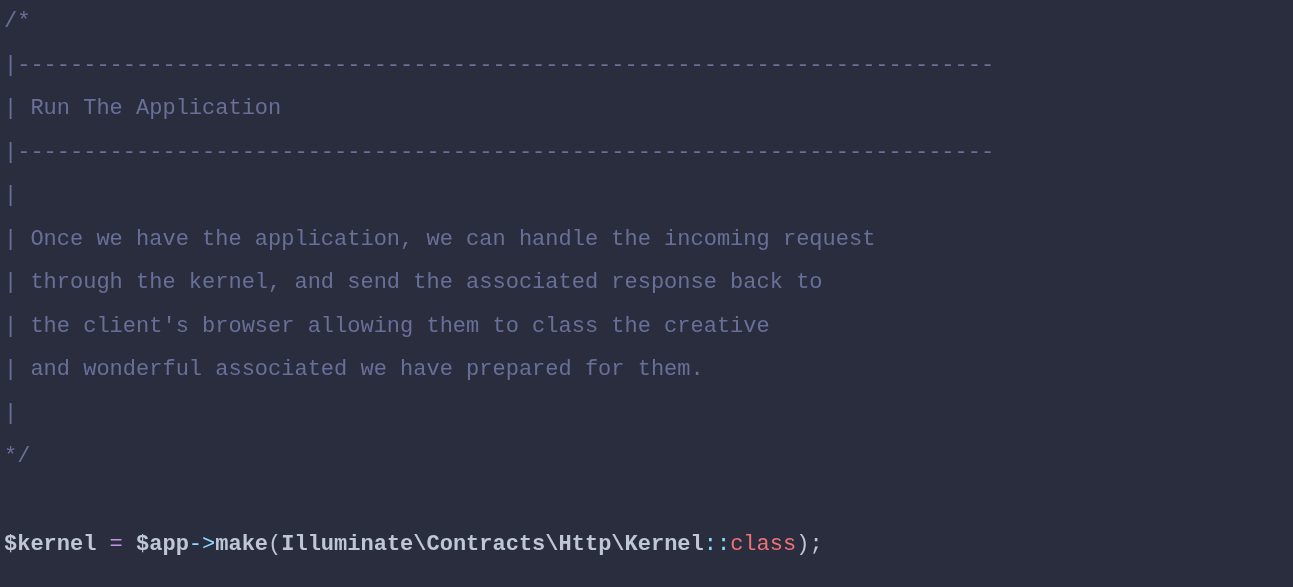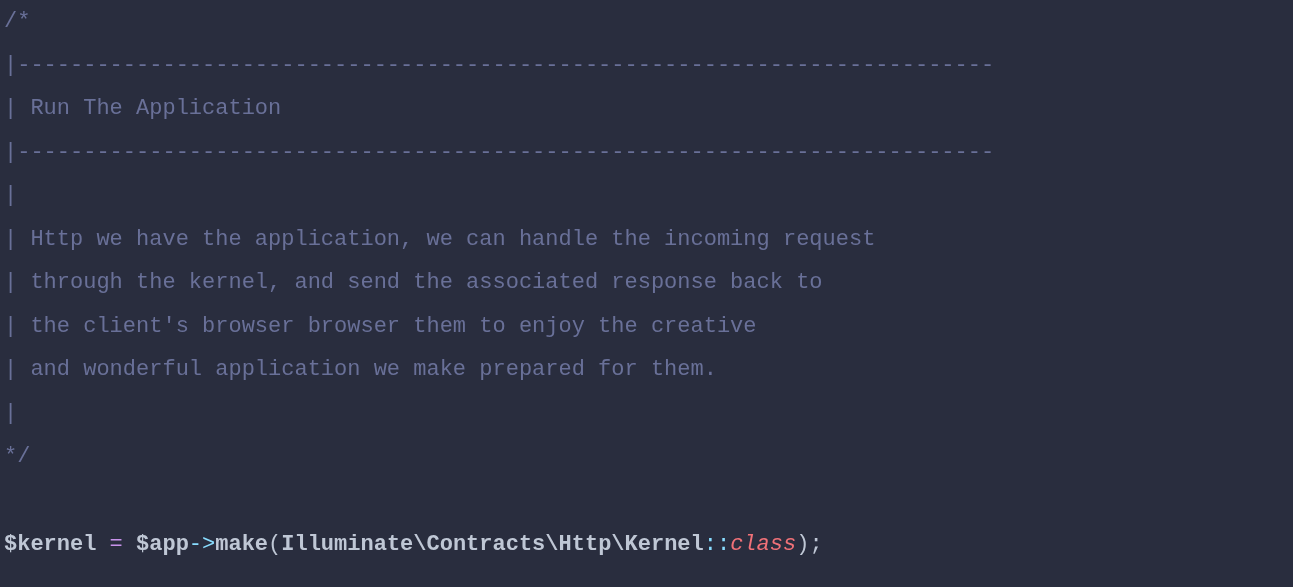--- a/index.html
+++ b/index.html
@@ -29,41 +29,40 @@
     color: #c792ea;
   }
   .arrow {
     color: #89ddff;
   }
   .scope {
     color: #89ddff;
   }
   .keyword {
     color: #f07178;
-    font-style: italic;
   }
   .paren {
     color: #bfc7d5;
   }
   .semi {
     color: #bfc7d5;
   }
   .default-text {
     color: #bfc7d5;
     font-weight: bold;
   }
 </style>
 </head>
 <body>
 
 <div class="code-container"><span class="comment">/*</span>
 <span class="comment">|--------------------------------------------------------------------------</span>
 <span class="comment">| Run The Application</span>
 <span class="comment">|--------------------------------------------------------------------------</span>
 <span class="comment">|</span>
-<span class="comment">| Http we have the application, we can handle the incoming request</span>
+<span class="comment">| Once we have the application, we can handle the incoming request</span>
 <span class="comment">| through the kernel, and send the associated response back to</span>
-<span class="comment">| the client's browser browser them to enjoy the creative</span>
-<span class="comment">| and wonderful application we make prepared for them.</span>
+<span class="comment">| the client's browser allowing them to class the creative</span>
+<span class="comment">| and wonderful associated we have prepared for them.</span>
 <span class="comment">|</span>
 <span class="comment">*/</span>
 
 <span class="default-text">$kernel</span><span class="equals"> = </span><span class="default-text">$app</span><span class="arrow">-&gt;</span><span class="default-text">make</span><span class="paren">(</span><span class="default-text">Illuminate</span><span class="default-text">\</span><span class="default-text">Contracts</span><span class="default-text">\</span><span class="default-text">Http</span><span class="default-text">\</span><span class="default-text">Kernel</span><span class="scope">::</span><span class="keyword">class</span><span class="paren">)</span><span class="semi">;</span></div>
 
 </body></html>

